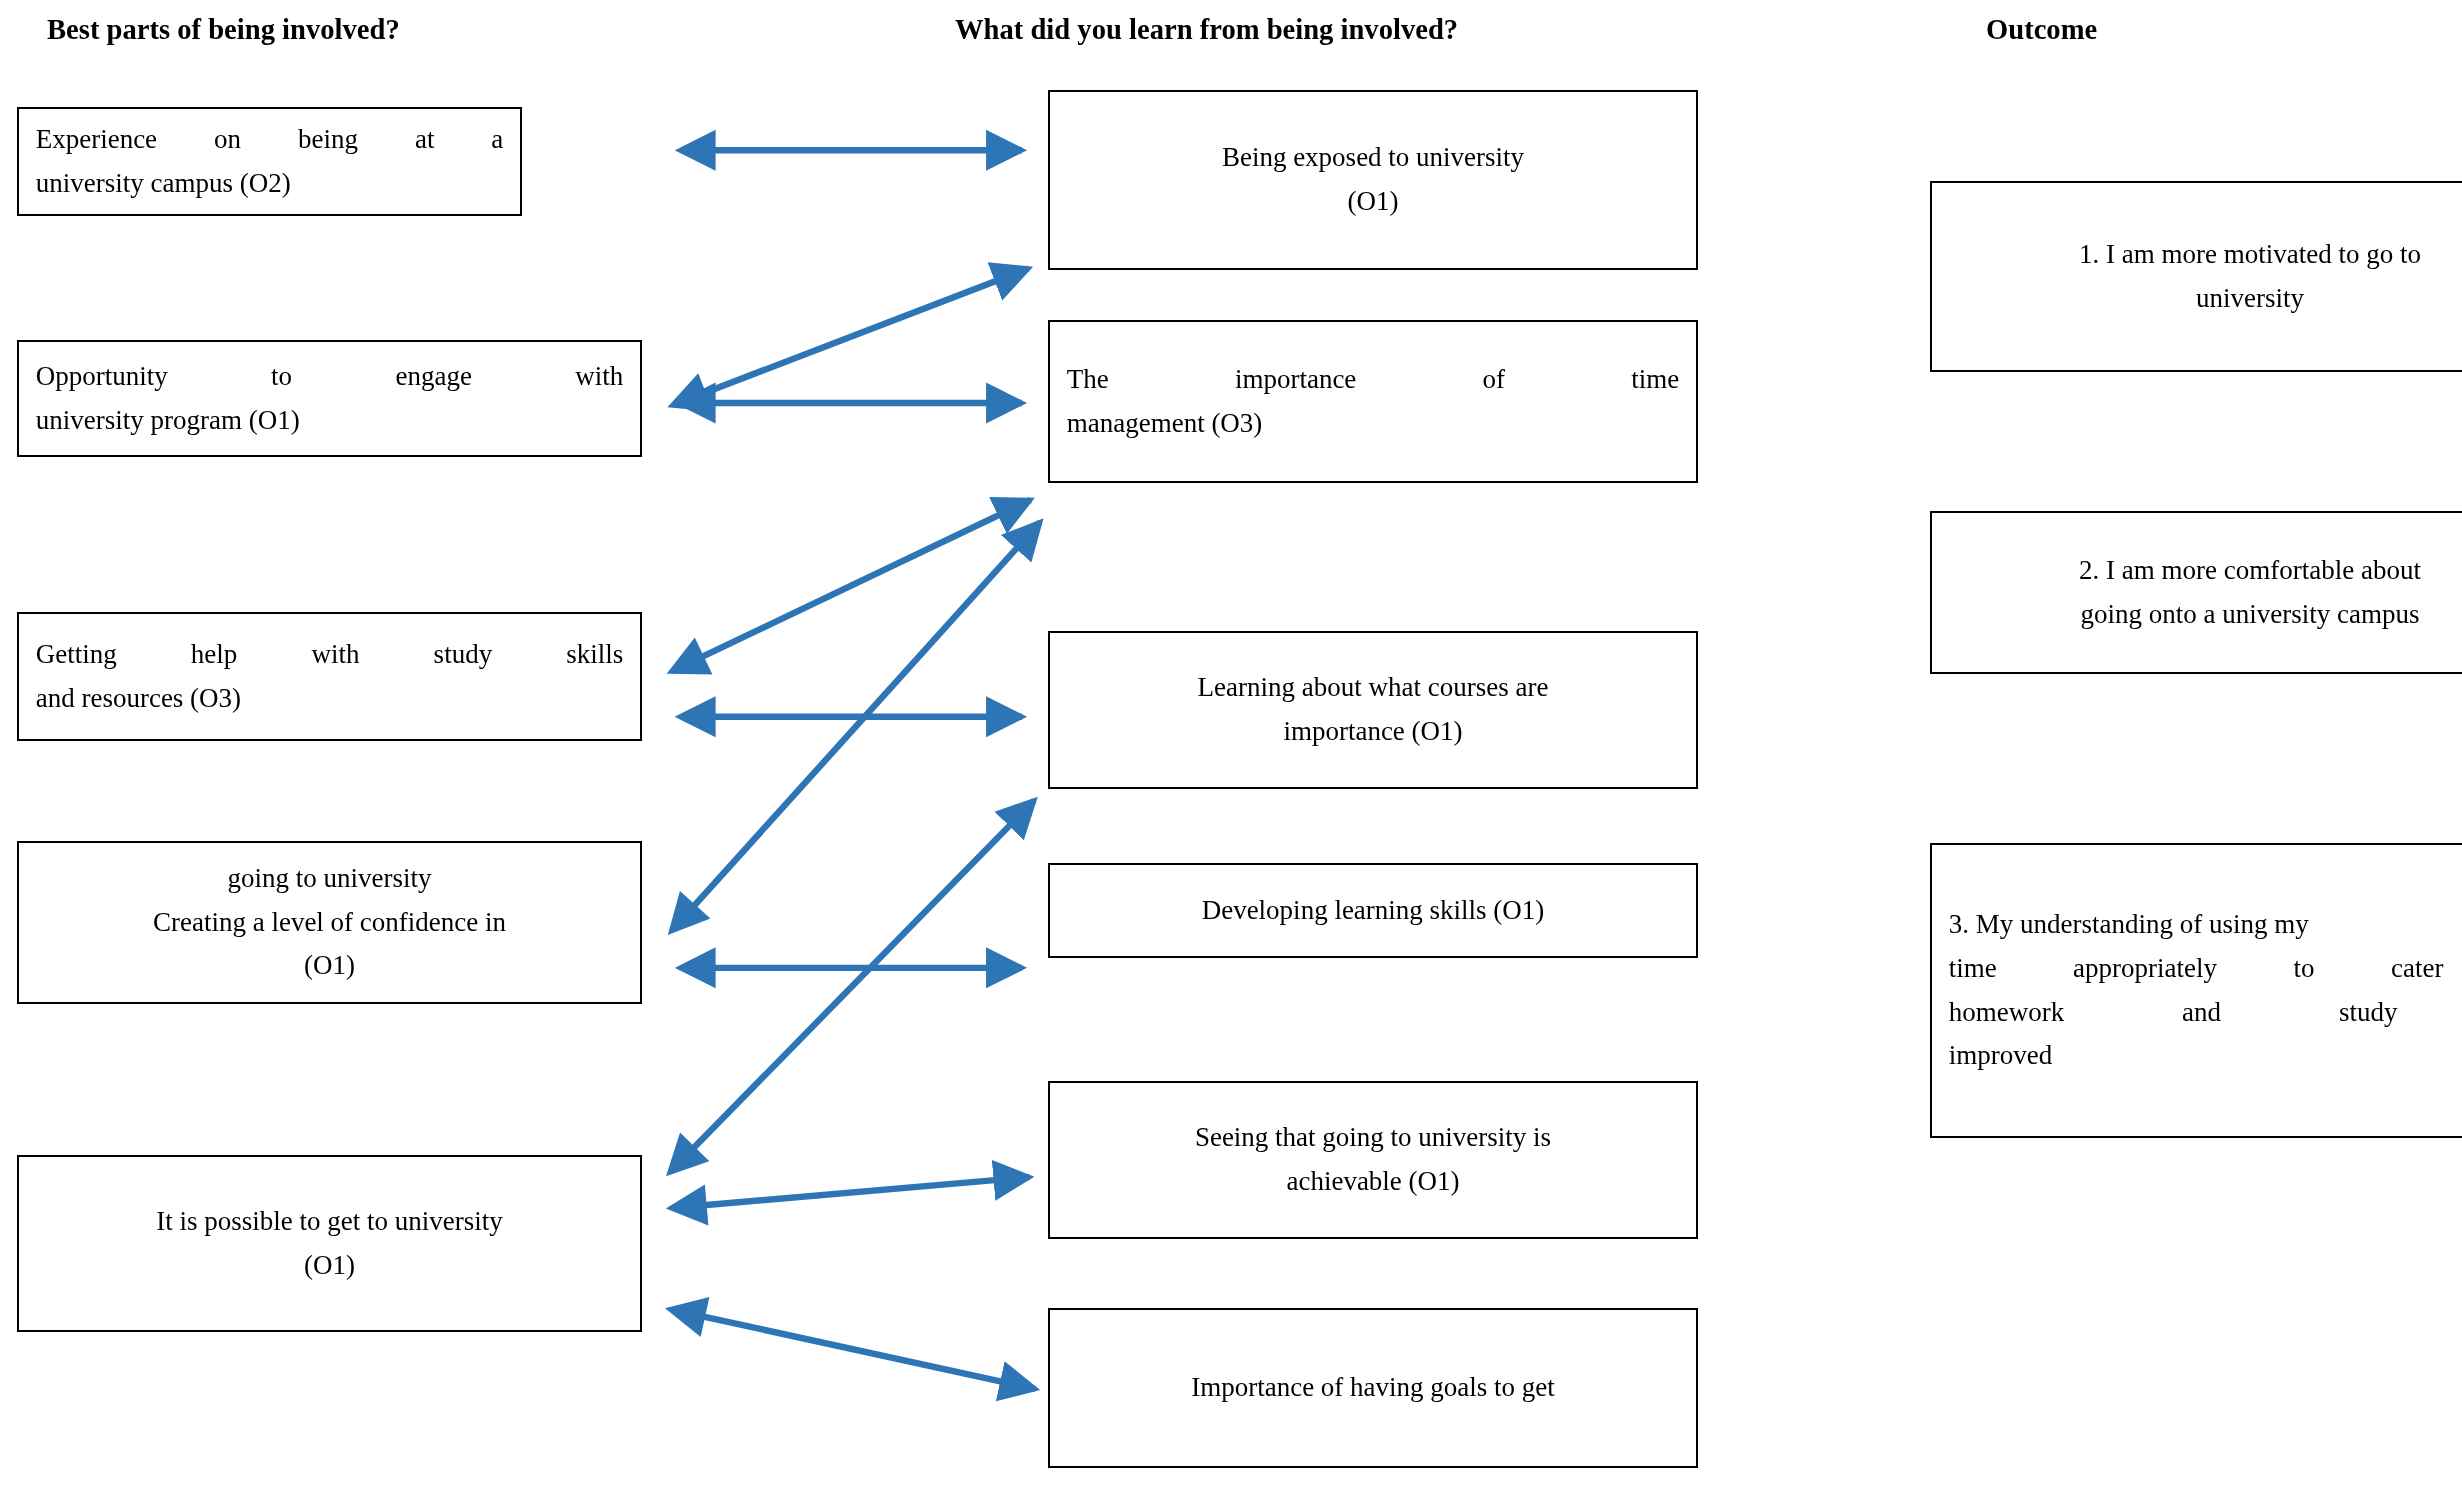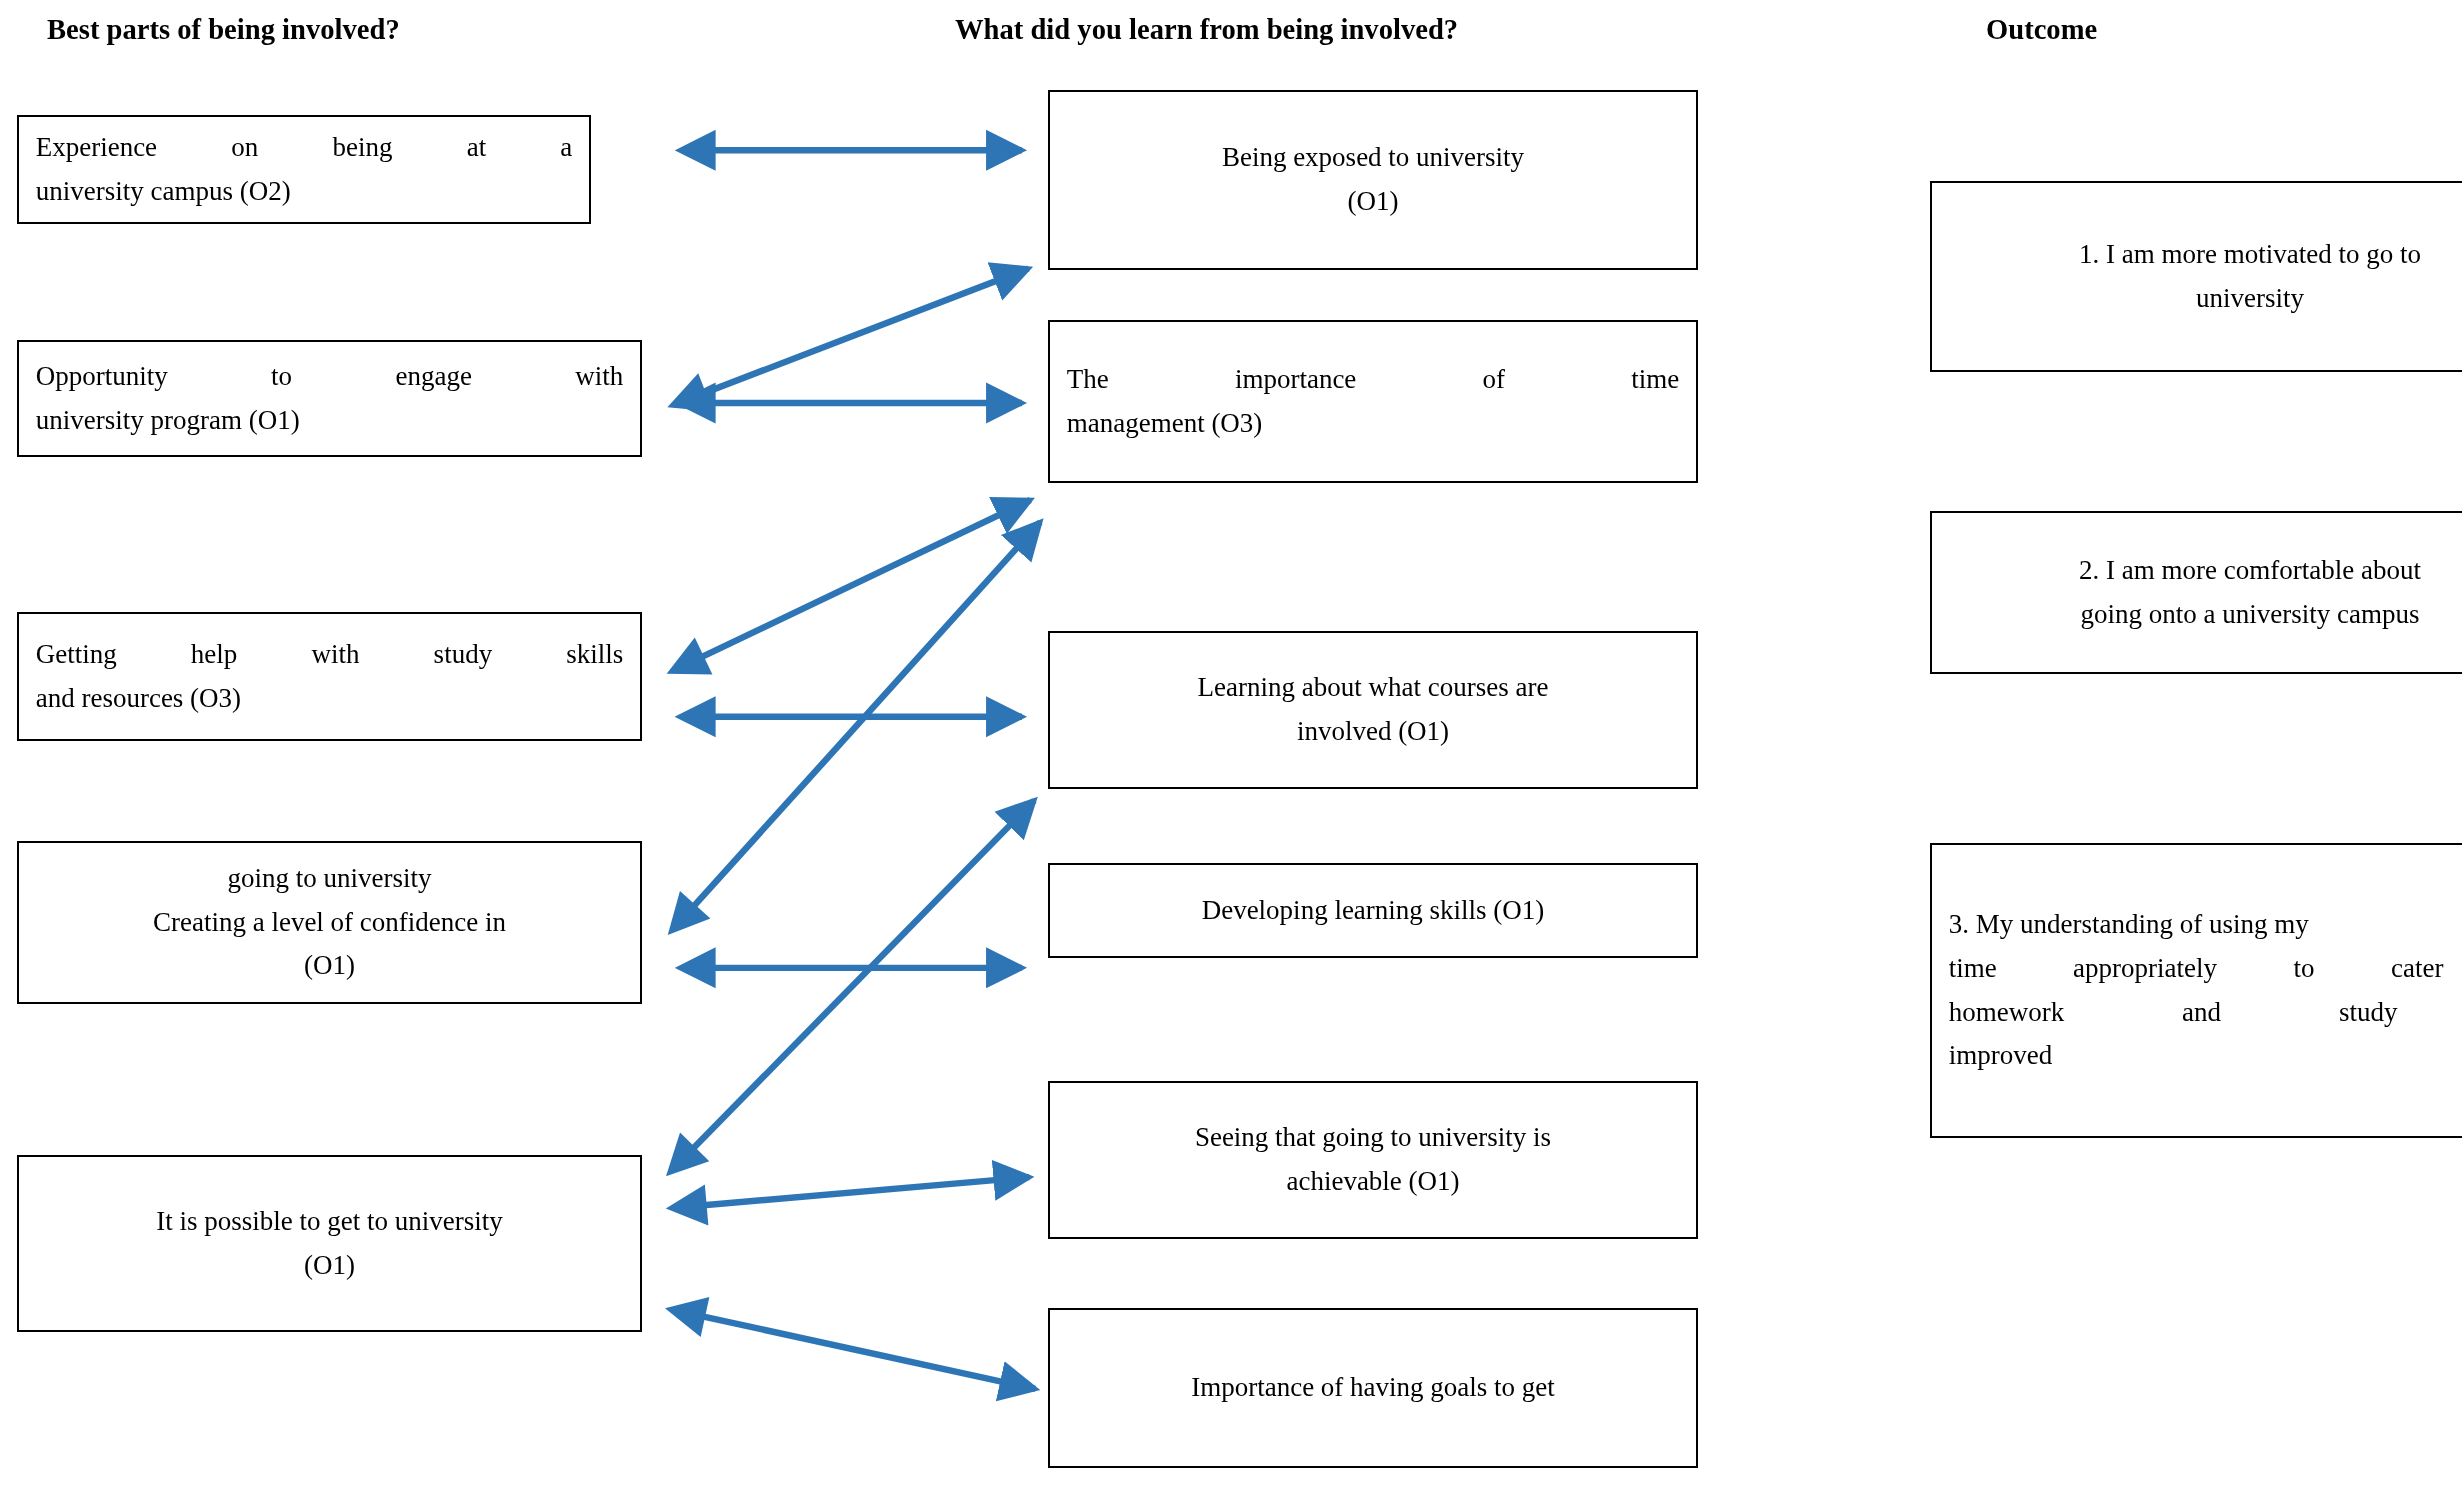--- a/index.html
+++ b/index.html
@@ -59,21 +59,21 @@
 <body>
 
 <div id="canvas">
 
   <div class="col-heading" style="left:47px; top:13.8px;">Best parts of being involved?</div>
 
   <div class="col-heading" style="left:955px; top:13.8px;">What did you learn from being involved?</div>
 
   <div class="col-heading" style="left:1986px; top:13.8px;">Outcome</div>
 
-  <div class="node" style="left:17px; top:115px; width:574px; height:109px;">
+  <div class="node" style="left:17px; top:107px; width:505px; height:109px;">
     <div class="txt just">
       <span class="jl">Experience on being at a</span>
       <span class="ln">university campus (O2)</span>
     </div>
   </div>
 
   <div class="node" style="left:17px; top:340px; width:625px; height:117px;">
     <div class="txt just">
       <span class="jl">Opportunity to engage with</span>
       <span class="ln">university program (O1)</span>
@@ -112,21 +112,21 @@
   <div class="node" style="left:1048px; top:320px; width:650px; height:163px;">
     <div class="txt just">
       <span class="jl">The importance of time</span>
       <span class="ln">management (O3)</span>
     </div>
   </div>
 
   <div class="node" style="left:1048px; top:631px; width:650px; height:158px;">
     <div class="txt left">
       <span class="ln">Learning about what courses are</span>
-      <span class="ln">involved (O1)</span>
+      <span class="ln">importance (O1)</span>
     </div>
   </div>
 
   <div class="node" style="left:1048px; top:863px; width:650px; height:95px;">
     <div class="txt left">
       <span class="ln">Developing learning skills (O1)</span>
     </div>
   </div>
 
   <div class="node" style="left:1048px; top:1081px; width:650px; height:158px;">

